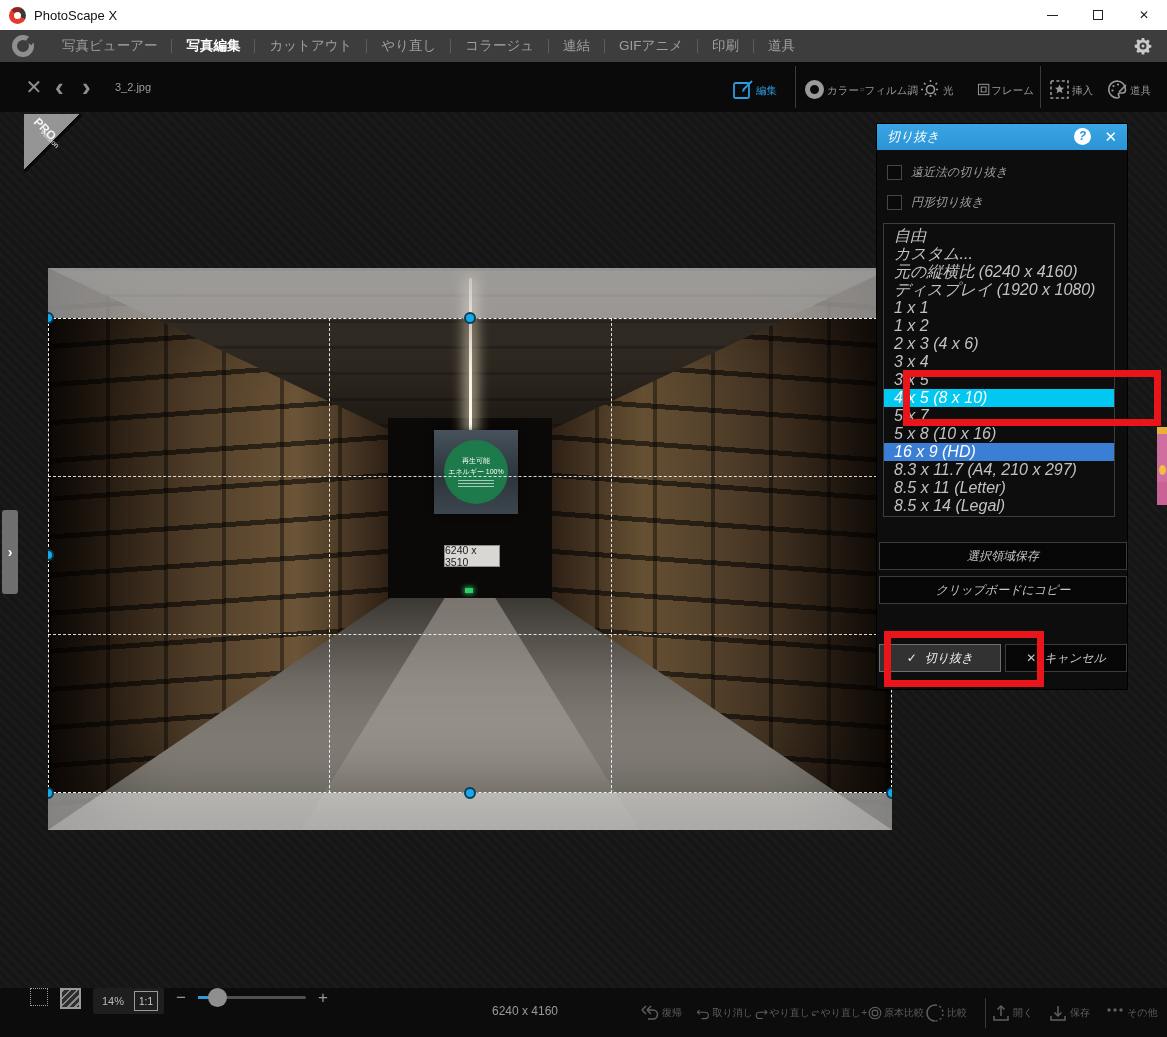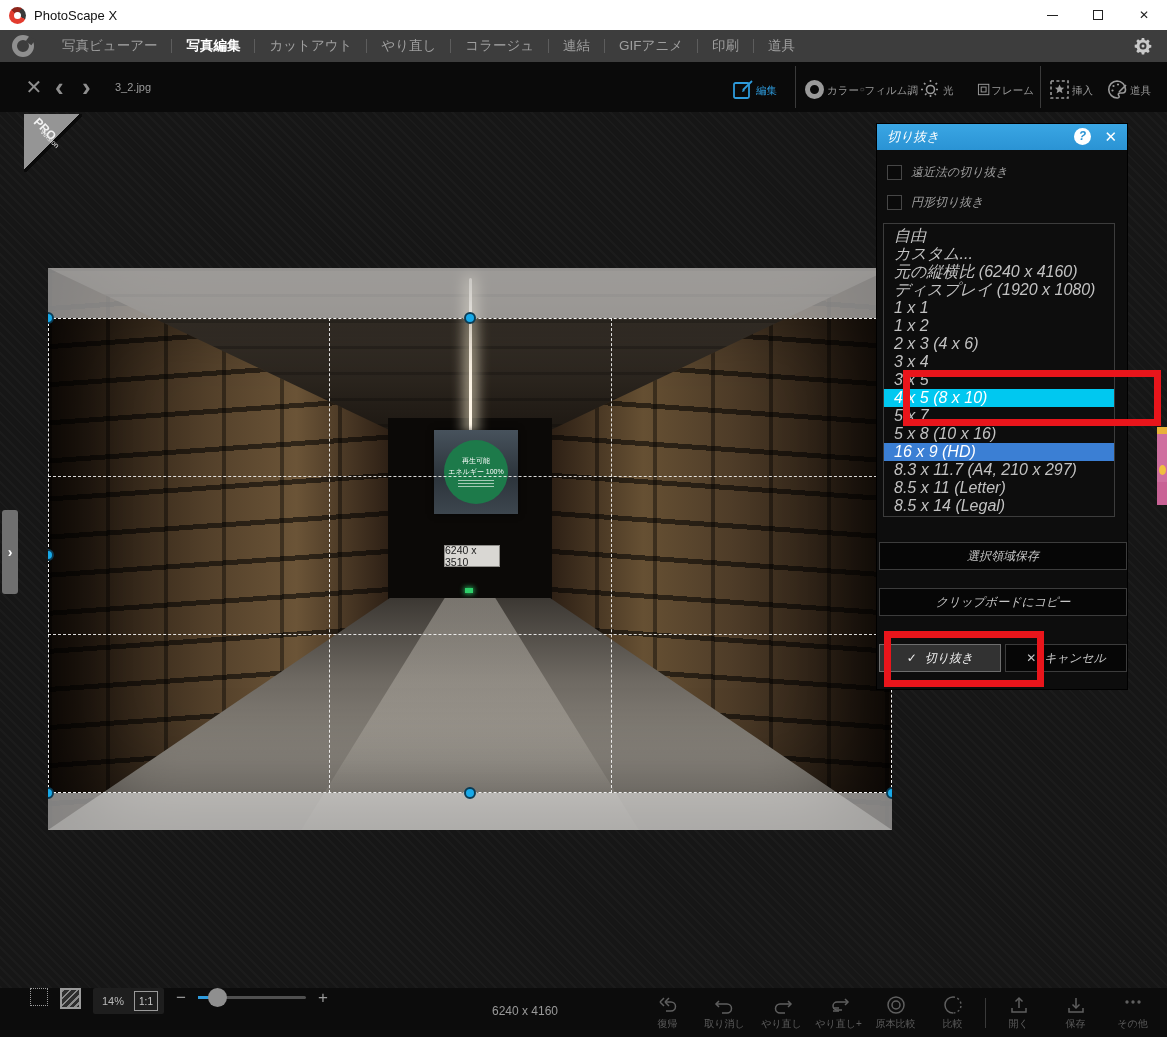--- a/index.html
+++ b/index.html
@@ -114,21 +114,21 @@
   .chk-row.r1 { top:40px; } .chk-row.r2 { top:70px; }
   .chk-box { width:15px; height:15px; background:#0a0a0a; border:1px solid #464646; }
   .chk-label { font-size:12px; color:#9f9f9f; }
 
   .ratio-list { position:absolute; left:6px; top:99px; width:232px; height:294px; border:1px solid #3c3c3c; background:#0d0d0d; padding-top:3px; overflow:hidden; }
   .list-item { height:18px; line-height:18px; padding-left:10px; font-size:16px; color:#c2c2c2; white-space:nowrap; }
   .list-item.hovered { background:#00c8f0; color:#ffffff; }
   .list-item.selected { background:#3b7fd4; color:#ffffff; }
 
   .panel-btn { position:absolute; left:2px; width:248px; height:28px; background:#060606; border:1px solid #3c3c3c; color:#c6c6c6; font-size:12px; display:flex; align-items:center; justify-content:center; }
-  .pb-save { top:418px; } .pb-copy { top:452px;margin-top:12px; }
+  .pb-save { top:418px; } .pb-copy { top:452px; }
   .pb-trim { top:486px; color:#4d4d4d; border-color:#2b2b2b; }
   .pb-crop { top:520px; width:122px; background:#323232; border-color:#6e6e6e; color:#f0f0f0; gap:8px; }
   .pb-cancel { top:520px; left:128px; width:122px; gap:8px; }
   .pb-ico { font-size:12px; }
 
   
   .anno { position:absolute; border:7px solid #e9151b; z-index:50; }
   .anno-ratio { left:903px; top:258px; width:258px; height:56px; }
   .anno-crop { left:884px; top:519px; width:160px; height:56px; }
   .pink-strip { position:absolute; left:1157px; top:315px; width:10px; height:78px; z-index:40;
@@ -143,21 +143,21 @@
   .zoom-box { height:26px; background:#1e1e1e; border-radius:2px; display:flex; align-items:center; padding:0 6px; gap:7px; }
   .zoom-pct { font-size:11px; color:#b9b9b9; width:28px; text-align:center; }
   .ratio-11 { width:24px; height:20px; border:1px solid #9a9a9a; color:#c9c9c9; font-size:10px; display:flex; align-items:center; justify-content:center; }
   .sb-minus,.sb-plus { color:#9a9a9a; font-size:17px; }
   .slider { position:relative; width:108px; height:19px; }
   .slider .track { position:absolute; left:0; top:8px; width:108px; height:3px; background:#4f4f4f; border-radius:2px; }
   .slider .fill { position:absolute; left:0; top:8px; width:12px; height:3px; background:#2e9bdc; }
   .slider .thumb { position:absolute; left:10px; top:0; width:19px; height:19px; border-radius:50%; background:#8f8f8f; }
   .sb-dims { position:absolute; left:440px; top:16px; width:170px; text-align:center; font-size:12px; color:#9a9a9a; }
   .sb-right { position:absolute; right:6px; top:0; height:49px; display:flex; align-items:center; }
-  .sb-btn { width:57px; display:flex; flex-direction:column; align-items:center; gap:1px; }
+  .sb-btn { width:57px; display:flex; flex-direction:row; align-items:center; gap:1px; }
   .sb-btn svg { width:22px; height:22px; }
   .sb-ic { stroke:#5f5f5f; fill:none; stroke-width:1.5; }
   .sb-btn .sb-label { font-size:10px; color:#5c5c5c; white-space:nowrap; }
   .sb-sep { width:1px; height:30px; background:#3a3a3a; margin:0 4px; }
 </style>
 </head>
 <body>
 
 <div id="app">
 

